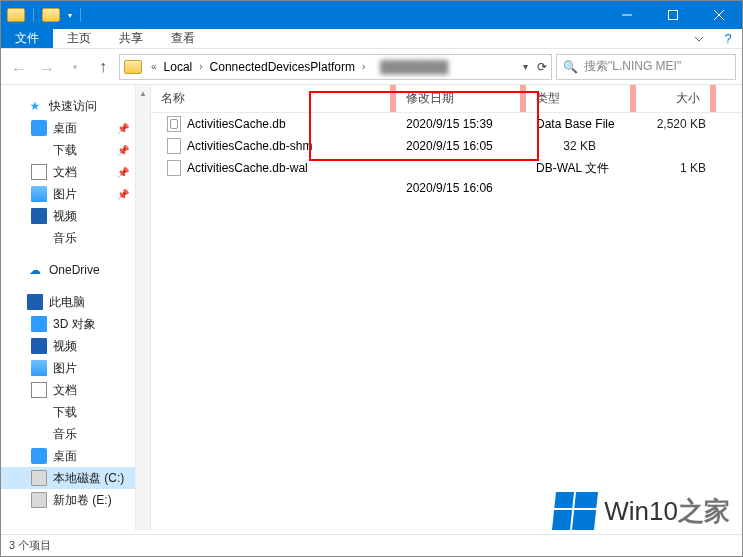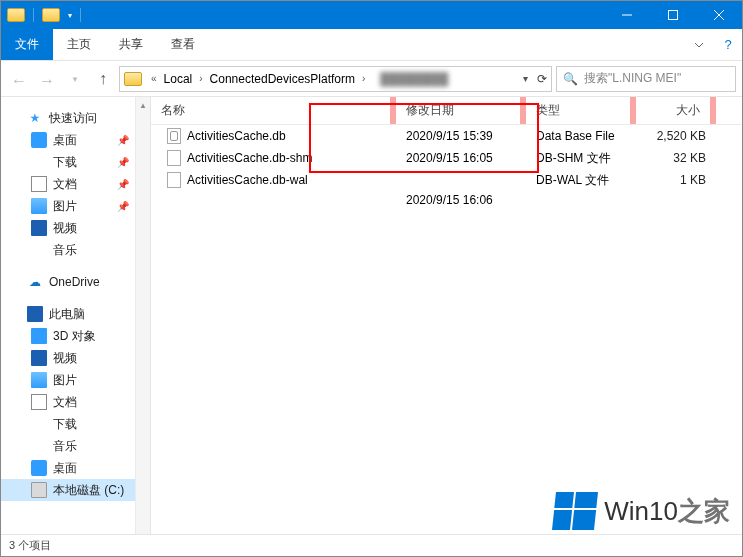--- a/index.html
+++ b/index.html
@@ -10,21 +10,21 @@
   .titlebar .qat { display: flex; align-items: center; padding-left: 6px; gap: 8px; }
   .titlebar .qat .folder-ico { width: 18px; height: 14px; background: linear-gradient(#ffe9a6,#f7c948); border:1px solid #c9a227; border-radius:2px; }
   .titlebar .pipe { width:1px; height:14px; background:#4aa3e6; }
   .titlebar .title-text { margin-left: 14px; filter: blur(2px); color:#cfe8fb; }
   .titlebar .winbtns { margin-left: auto; display: flex; }
   .titlebar .winbtn { width: 46px; height: 28px; display:flex; align-items:center; justify-content:center; }
   .titlebar .winbtn.close { background:#0078d7; }
   .titlebar svg { width:10px; height:10px; stroke:#fff; stroke-width:1; fill:none; }
 
   
-  .ribbon { height: 32px; background:#fff; border-bottom:1px solid #e5e5e5; display:flex; align-items:stretch; font-size:12px; }
+  .ribbon { height: 20px; background:#fff; border-bottom:1px solid #e5e5e5; display:flex; align-items:stretch; font-size:12px; }
   .ribbon .file-tab { background:#0078d7; color:#fff; padding:0 14px; display:flex; align-items:center; }
   .ribbon .tab { padding:0 14px; display:flex; align-items:center; color:#333; }
   .ribbon .expand { margin-left:auto; width:30px; display:flex; align-items:center; justify-content:center; }
   .ribbon .help { width:28px; display:flex; align-items:center; justify-content:center; }
 
   
   .navbar { height: 36px; border-bottom:1px solid #e5e5e5; display:flex; align-items:center; padding:4px 6px; gap:4px; }
   .navbtn { width:24px; height:24px; display:flex; align-items:center; justify-content:center; color:#555; }
   .navbtn.disabled { color:#bbb; }
   .addr { flex:1; height:26px; border:1px solid #ccc; background:#fff; display:flex; align-items:center; font-size:12px; padding:0 4px; gap:2px; overflow:hidden; }
@@ -228,20 +228,24 @@
           <span class="ico music"></span>
           <span>音乐</span>
         </li>
         <li class="child">
           <span class="ico desktop"></span>
           <span>桌面</span>
         </li>
         <li class="child sel">
           <span class="ico drive"></span>
           <span>本地磁盘 (C:)</span>
+        </li>
+        <li class="child">
+          <span class="ico drive"></span>
+          <span>新加卷 (E:)</span>
         </li>
       </ul>
     <div class="scrollbar">
       <div class="arrow">▴</div>
     </div>
   </div>
 
   <div class="content">
     <div class="cols">
       <div class="col c-name">名称</div>
@@ -258,21 +262,20 @@
           <div class="c-date" style="padding:0 10px;">2020/9/15 15:39</div>
           <div class="c-type" style="padding:0 10px;">Data Base File</div>
           <div class="c-size" style="padding:0 10px;text-align:right;">2,520 KB</div>
         </div>
         <div class="row">
           <div class="c-name">
             <span class="fico doc"></span>
             <span>ActivitiesCache.db-shm</span>
           </div>
           <div class="c-date" style="padding:0 10px;">2020/9/15 16:05</div>
-          <div class="c-type" style="padding:0 10px;">DB-SHM 文件</div>
           <div class="c-size" style="padding:0 10px;text-align:right;">32 KB</div>
         </div>
         <div class="row">
           <div class="c-name">
             <span class="fico doc"></span>
             <span>ActivitiesCache.db-wal</span>
           </div>
           <div class="c-date" style="padding:0 10px;margin-top:39px;">2020/9/15 16:06</div>
           <div class="c-type" style="padding:0 10px;">DB-WAL 文件</div>
           <div class="c-size" style="padding:0 10px;text-align:right;">1 KB</div>

